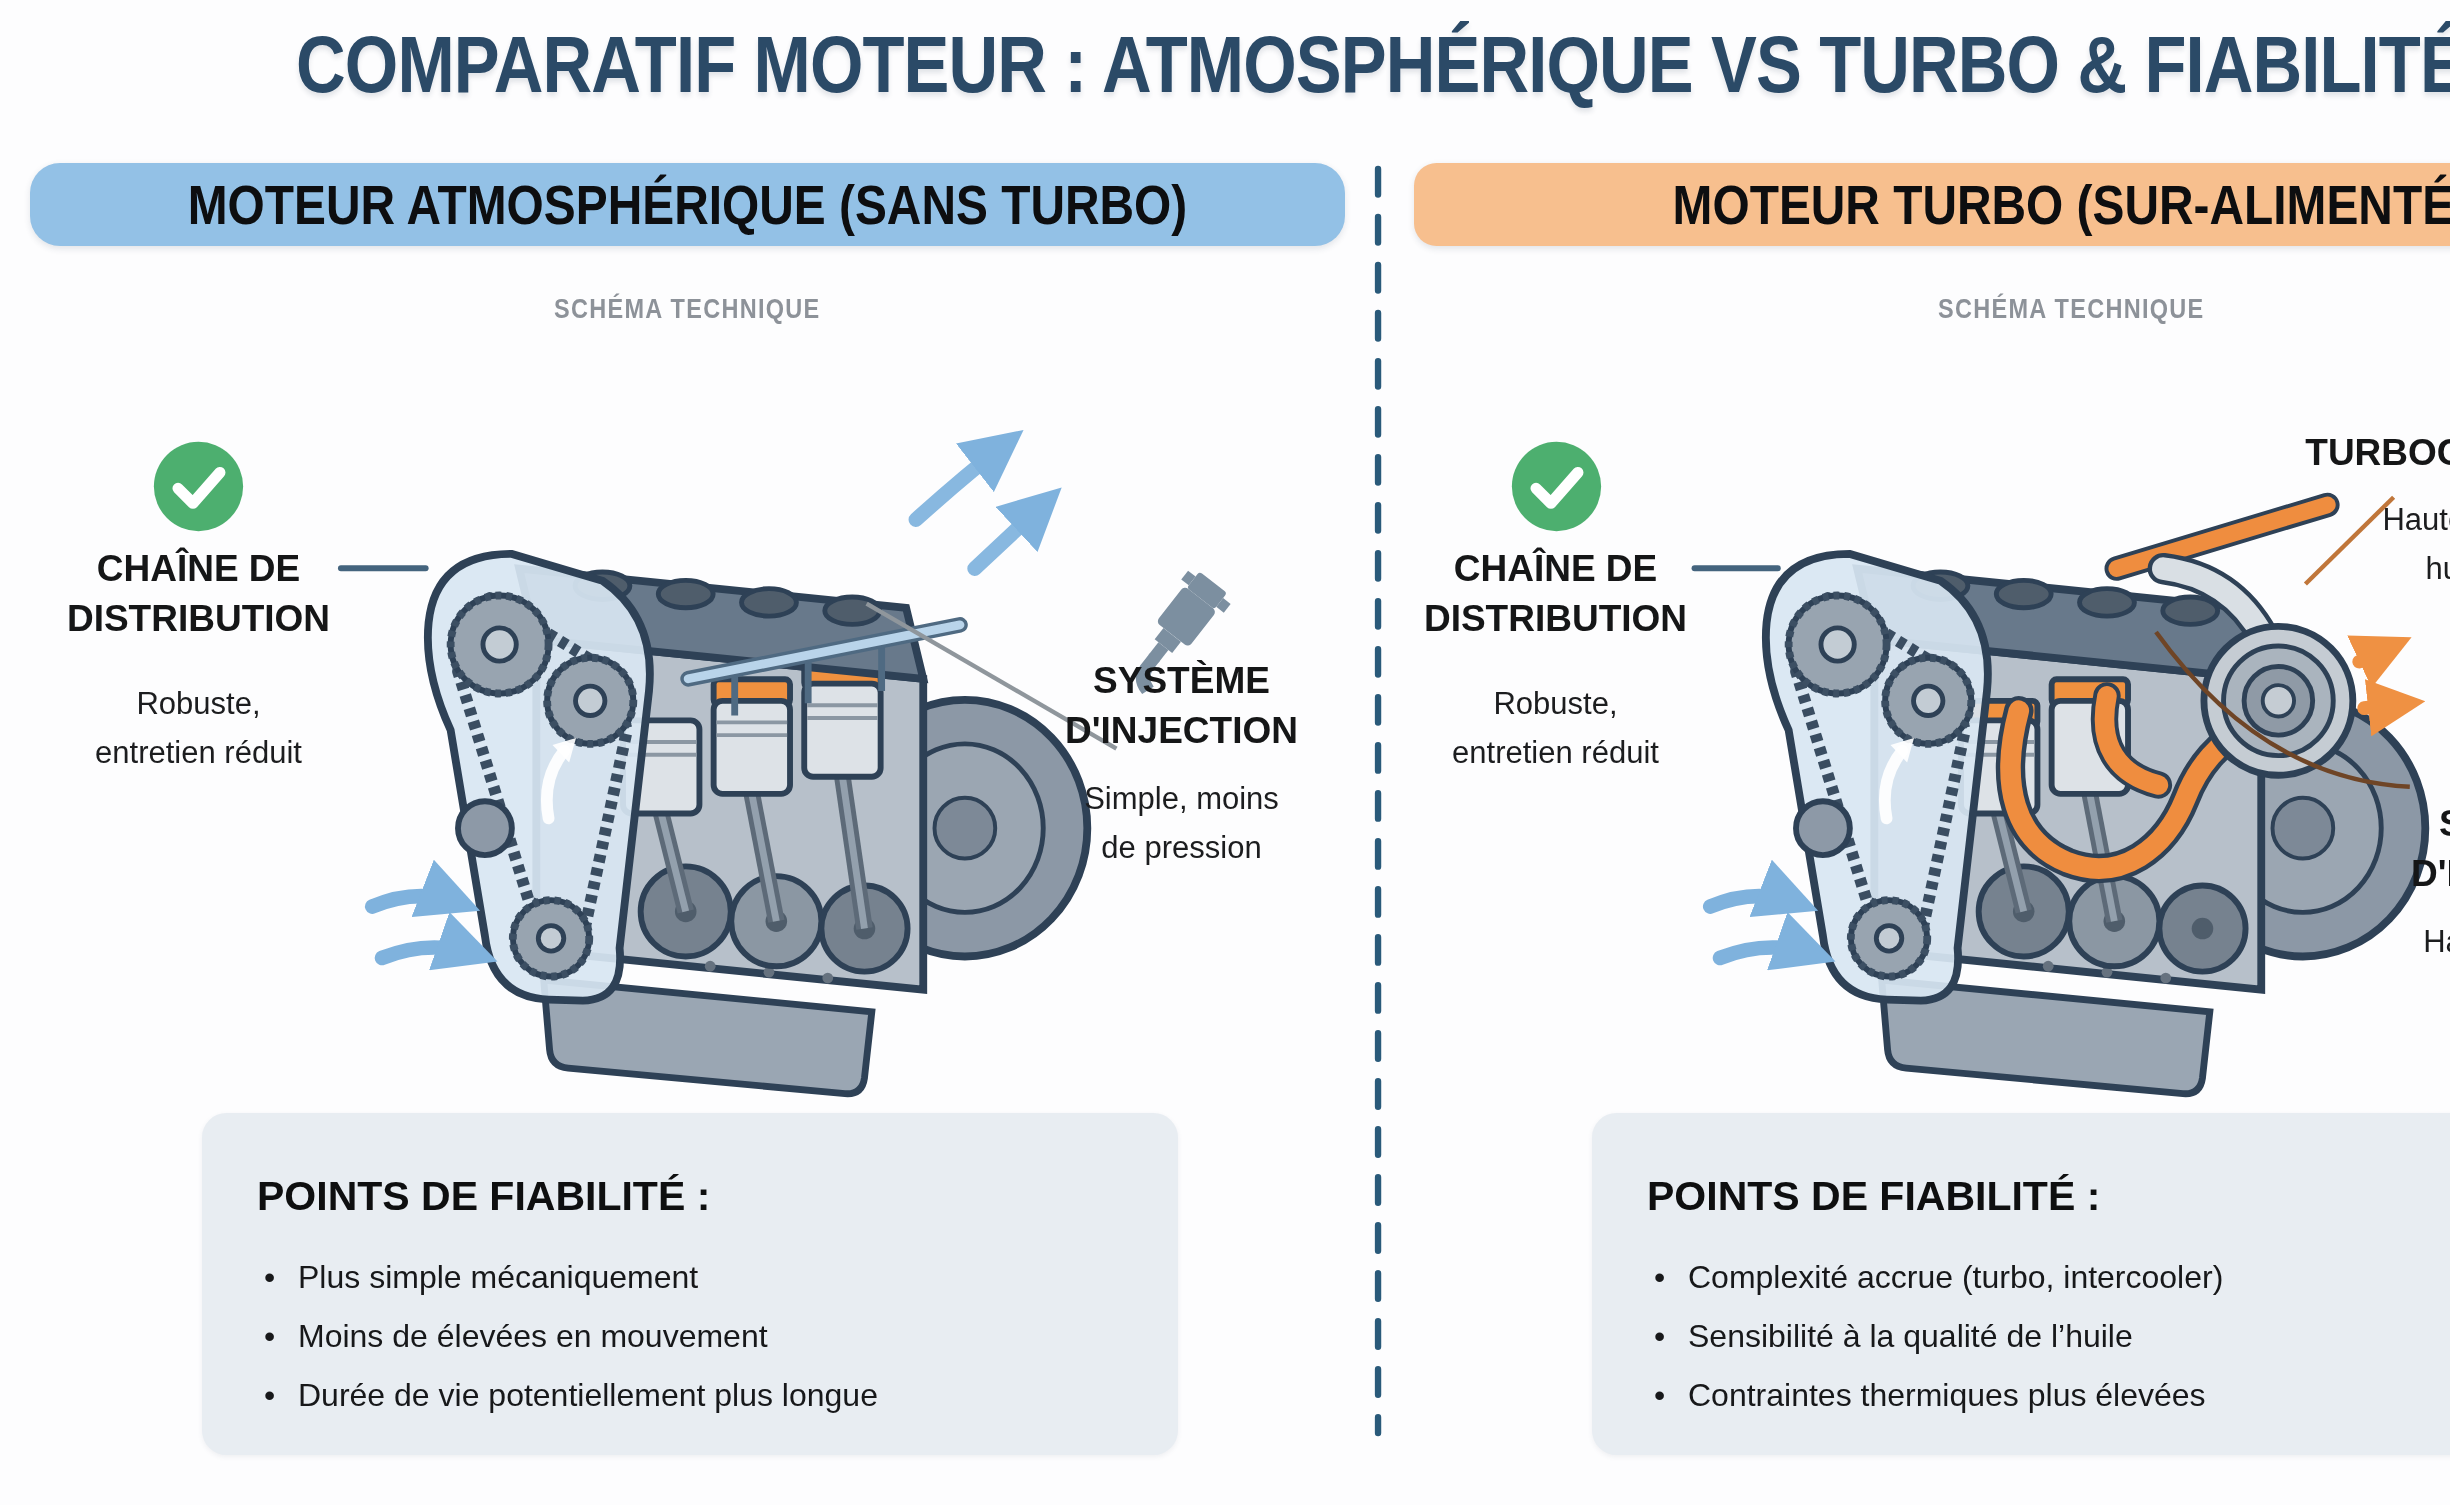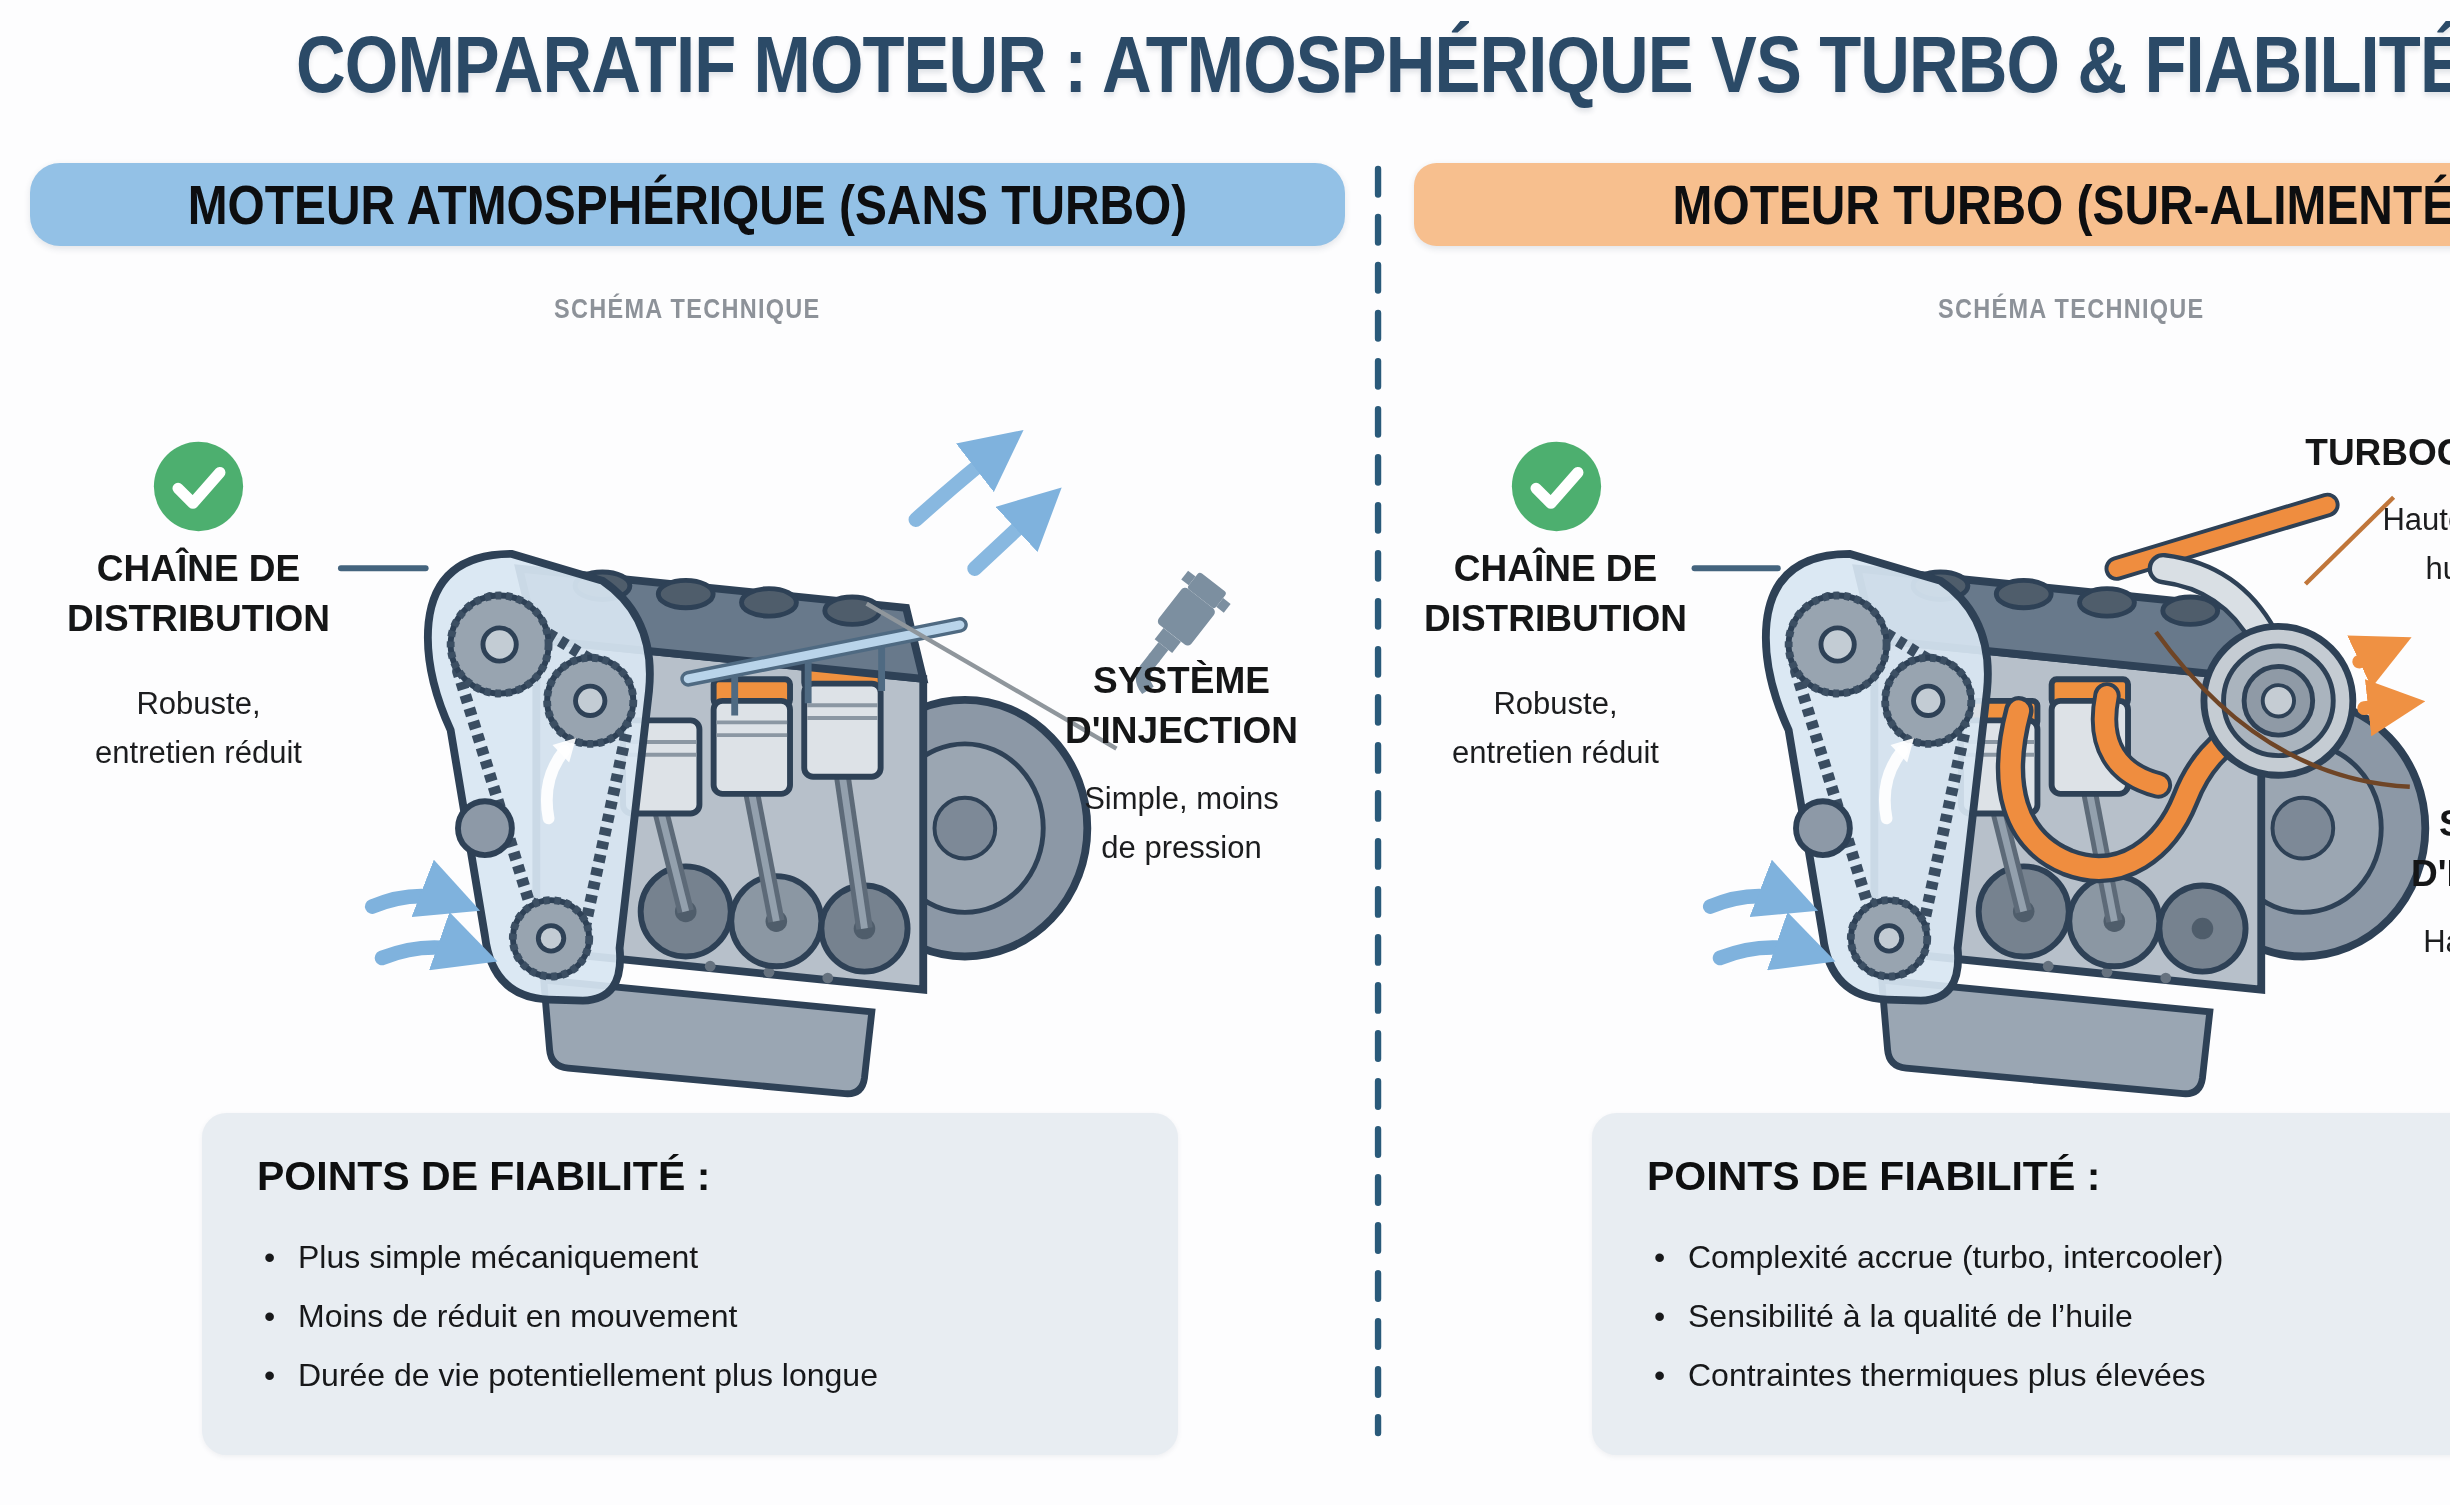--- a/index.html
+++ b/index.html
@@ -30,21 +30,21 @@
   .schema-right{left:1414px;}
   .label-block{text-align:center;white-space:pre-line;}
   .label-title{font-size:37px;font-weight:700;line-height:50px;color:#151617;}
   .label-desc{font-size:31px;font-weight:400;line-height:49px;color:#1c1d1f;margin-top:26px;}
   .fiab-box{
     top:1113px;width:976px;height:342px;background:#e8edf2;border-radius:24.5px;
     box-shadow:0 2px 4.9px rgba(60,80,100,0.08);
   }
   .fiab-left{left:202px;}
   .fiab-right{left:1592px;}
-  .fiab-title{margin:40px 0 0 55px;font-size:41px;font-weight:700;color:#0e0f10;}
+  .fiab-title{margin:60px 0 0 55px;font-size:41px;font-weight:700;color:#0e0f10;}
   .fiab-list{margin:28px 0 0 58px;padding:0;list-style:none;}
   .fiab-list li{
     position:relative;font-size:32px;line-height:59px;color:#17181a;padding-left:38px;
   }
   .fiab-list li::before{
     content:"•";position:absolute;left:3.9px;top:0;font-size:32px;color:#17181a;
   }
   svg{display:block;}
 </style>
 </head>
@@ -305,21 +305,21 @@
   <div class="abs label-block" style="left:2356px;top:790px;width:343px;">
     <div class="label-title">SYSTÈME
 D'INJECTION</div>
     <div class="label-desc" style="margin-top:8.8px;">Haute pression</div>
   </div>
 
   <div class="abs fiab-box fiab-left">
     <div class="fiab-title">POINTS DE FIABILITÉ :</div>
     <ul class="fiab-list">
       <li>Plus simple mécaniquement</li>
-      <li>Moins de réduit en mouvement</li>
+      <li>Moins de élevées en mouvement</li>
       <li>Durée de vie potentiellement plus longue</li>
     </ul>
   </div>
 
   <div class="abs fiab-box fiab-right">
     <div class="fiab-title">POINTS DE FIABILITÉ :</div>
     <ul class="fiab-list">
       <li>Complexité accrue (turbo, intercooler)</li>
       <li>Sensibilité à la qualité de l’huile</li>
       <li>Contraintes thermiques plus élevées</li>

